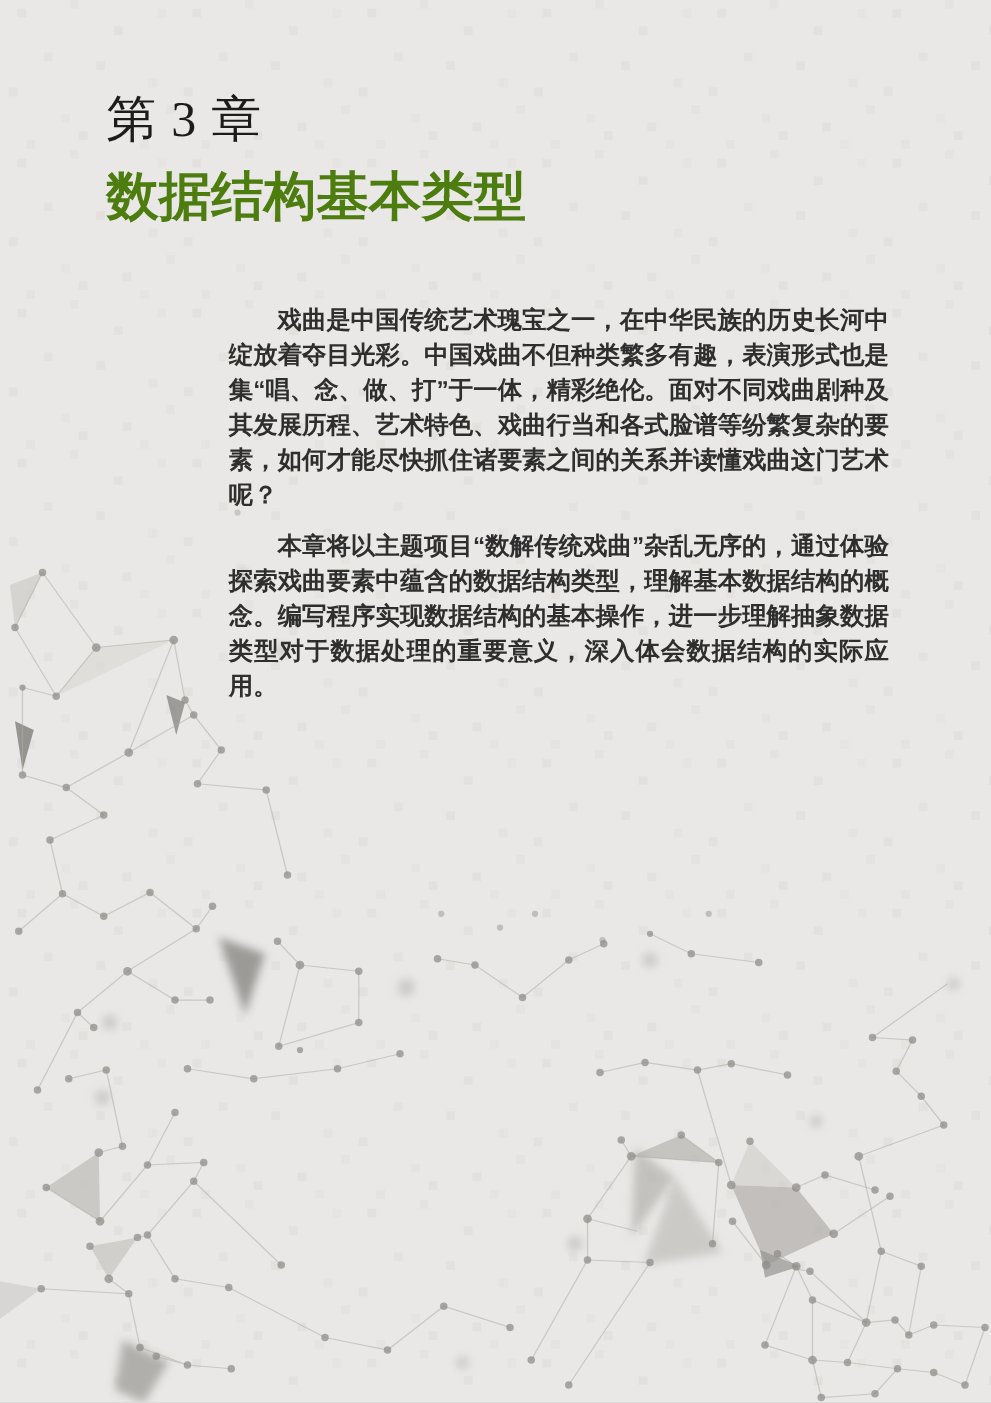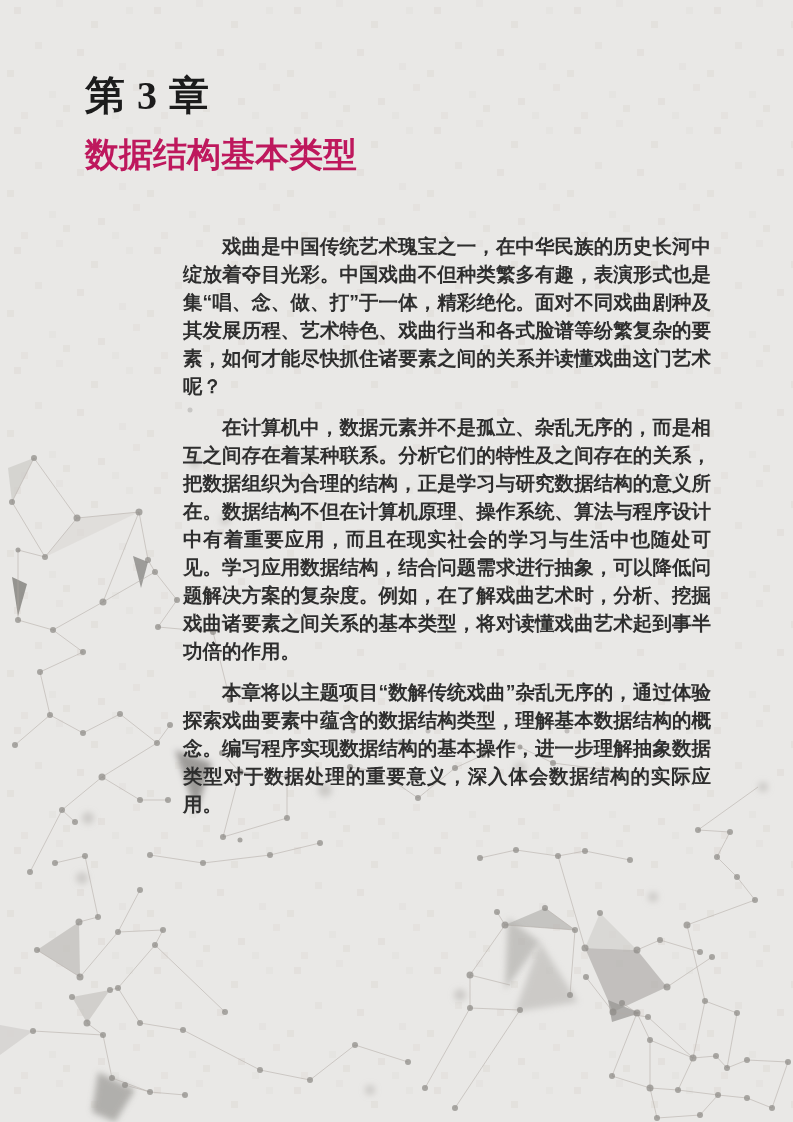--- a/index.html
+++ b/index.html
@@ -7,30 +7,30 @@
     position:relative;
     width:793px;height:1122px;
     background:#e9e8e6;
     overflow:hidden;
     font-family:"Liberation Sans","DejaVu Sans",sans-serif;
   }
   .bg-decor{position:absolute;inset:0;width:793px;height:1122px;display:block;}
   .chapter-header{position:absolute;left:85px;top:76px;}
   .chapter-number{
     font-family:"Liberation Serif","DejaVu Serif",serif;
-    font-weight:700;font-size:40px;line-height:40px;
+    font-weight:400;font-size:40px;line-height:40px;
     color:#1c1c1c;letter-spacing:1px;
   }
   .chapter-title{
-    font-family:Liberation Mono, monospace;
-    font-weight:700;font-size:34px;line-height:46px;
-    color:#be185d;margin-top:18px;letter-spacing:0px;
+    font-family:Liberation Sans, sans-serif;
+    font-weight:700;font-size:42px;line-height:46px;
+    color:#4d7c0f;margin-top:18px;letter-spacing:0px;
   }
   .body-text{
-    position:absolute;left:183px;top:232px;width:528px;
+    position:absolute;left:183px;top:242px;width:528px;
     font-size:19.5px;line-height:28px;font-weight:700;
     color:#2e2e2e;text-align:justify;
   }
   .body-text p{margin:0 0 13px 0;text-indent:2em;}
   .body-text p:last-child{margin-bottom:0;}
 </style>
 </head>
 <body>
 
 <div class="page">
@@ -234,17 +234,16 @@
     </g>
   </svg>
 
   <div class="chapter-header">
     <div class="chapter-number">第 3 章</div>
     <div class="chapter-title">数据结构基本类型</div>
   </div>
 
   <div class="body-text">
     <p>戏曲是中国传统艺术瑰宝之一，在中华民族的历史长河中绽放着夺目光彩。中国戏曲不但种类繁多有趣，表演形式也是集“唱、念、做、打”于一体，精彩绝伦。面对不同戏曲剧种及其发展历程、艺术特色、戏曲行当和各式脸谱等纷繁复杂的要素，如何才能尽快抓住诸要素之间的关系并读懂戏曲这门艺术呢？</p>
-    <p>在计算机中，数据元素并不是孤立、杂乱无序的，而是相互之间存在着某种联系。分析它们的特性及之间存在的关系，把数据组织为合理的结构，正是学习与研究数据结构的意义所在。数据结构不但在计算机原理、操作系统、算法与程序设计中有着重要应用，而且在现实社会的学习与生活中也随处可见。学习应用数据结构，结合问题需求进行抽象，可以降低问题解决方案的复杂度。例如，在了解戏曲艺术时，分析、挖掘戏曲诸要素之间关系的基本类型，将对读懂戏曲艺术起到事半功倍的作用。</p>
     <p>本章将以主题项目“数解传统戏曲”杂乱无序的，通过体验探索戏曲要素中蕴含的数据结构类型，理解基本数据结构的概念。编写程序实现数据结构的基本操作，进一步理解抽象数据类型对于数据处理的重要意义，深入体会数据结构的实际应用。</p>
   </div>
 
 </div>
 
 </body></html>

